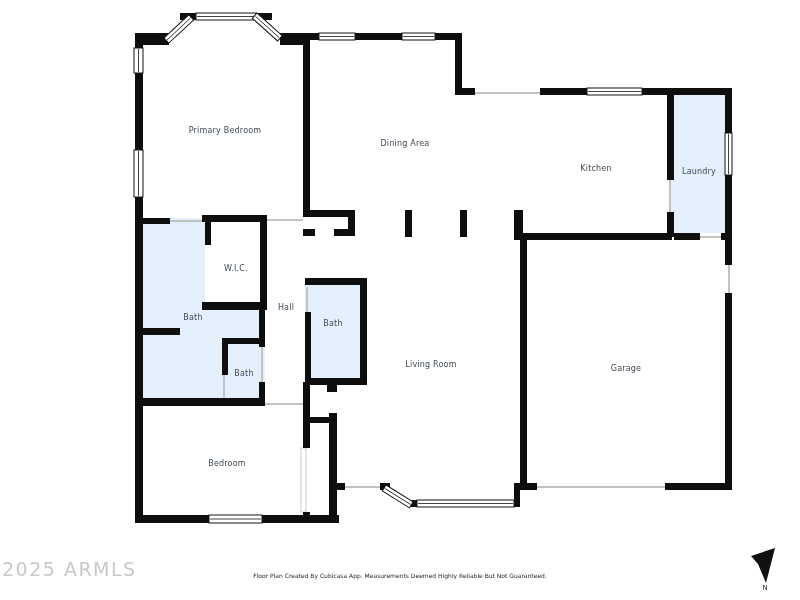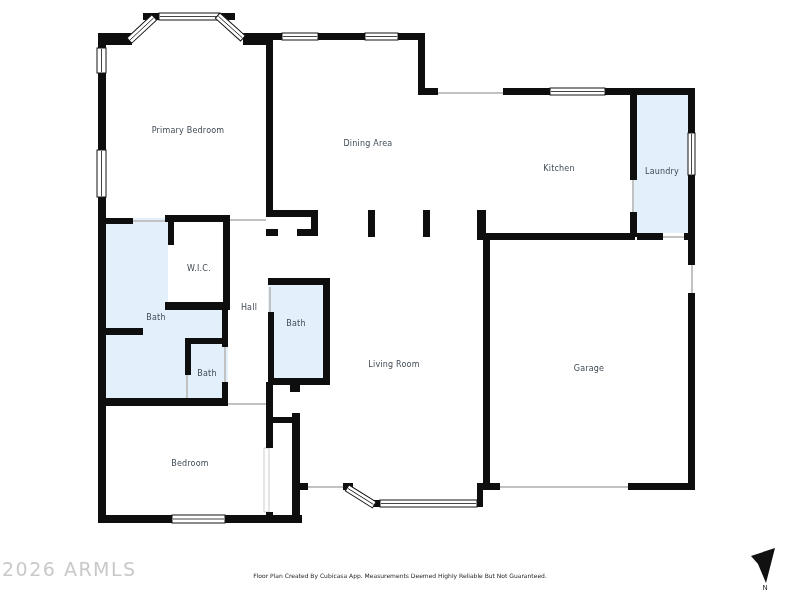--- a/index.html
+++ b/index.html
@@ -1,17 +1,17 @@
 <!DOCTYPE html>
 <html><head>
 <meta charset="utf-8">
 <style>
   html,body{margin:0;padding:0;background:#ffffff;width:800px;height:600px;overflow:hidden;
     font-family:"DejaVu Sans", sans-serif;position:relative;}
-  #stage{position:relative;width:704px;height:600px;}
+  #stage{position:relative;width:704px;height:600px;padding-left:37px;}
   svg{display:block;}
   .wall{fill:#0e0e0e;}
   .win{fill:#ffffff;stroke:#141414;stroke-width:1;}
   .winline{stroke:#141414;stroke-width:0.8;}
   .wet{fill:#e3effa;}
   .whiteroom{fill:#ffffff;}
   .thin{fill:#c2c2c2;}
   .thindoor{fill:#ffffff;stroke:#bdbdbd;stroke-width:0.8;}
   .roomlabel{font-size:8px;fill:#3f4a54;text-anchor:middle;letter-spacing:0.2px;}
   #watermark{position:absolute;left:2px;top:558px;font-size:19px;letter-spacing:1.5px;
@@ -176,21 +176,21 @@
     <text class="roomlabel" x="156" y="320">Bath</text>
     <text class="roomlabel" x="249" y="310">Hall</text>
     <text class="roomlabel" x="296" y="326">Bath</text>
     <text class="roomlabel" x="207" y="376">Bath</text>
     <text class="roomlabel" x="394" y="367">Living Room</text>
     <text class="roomlabel" x="589" y="371">Garage</text>
     <text class="roomlabel" x="190" y="466">Bedroom</text>
   </g>
 </svg>
 
-<div id="watermark">2026 ARMLS</div>
+<div id="watermark">2025 ARMLS</div>
 <div id="disclaimer">Floor Plan Created By Cubicasa App. Measurements Deemed Highly Reliable But Not Guaranteed.</div>
 
 <svg id="compass" viewBox="0 0 42 48">
   <polygon points="7,12 31,4 22,39 14,20" fill="#111"></polygon>
   <text class="nlabel" x="21" y="46">N</text>
 </svg>
 
 </div>
 
 </body></html>

